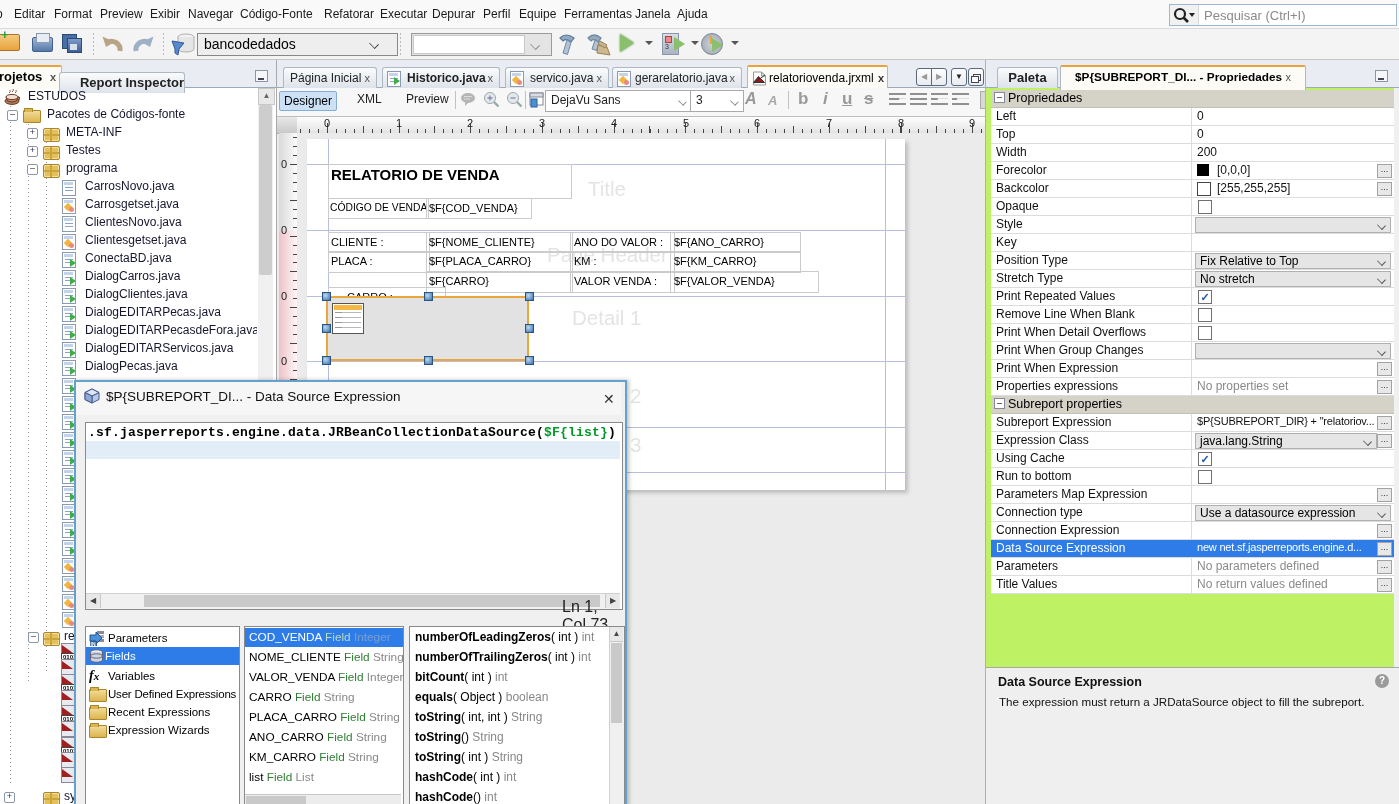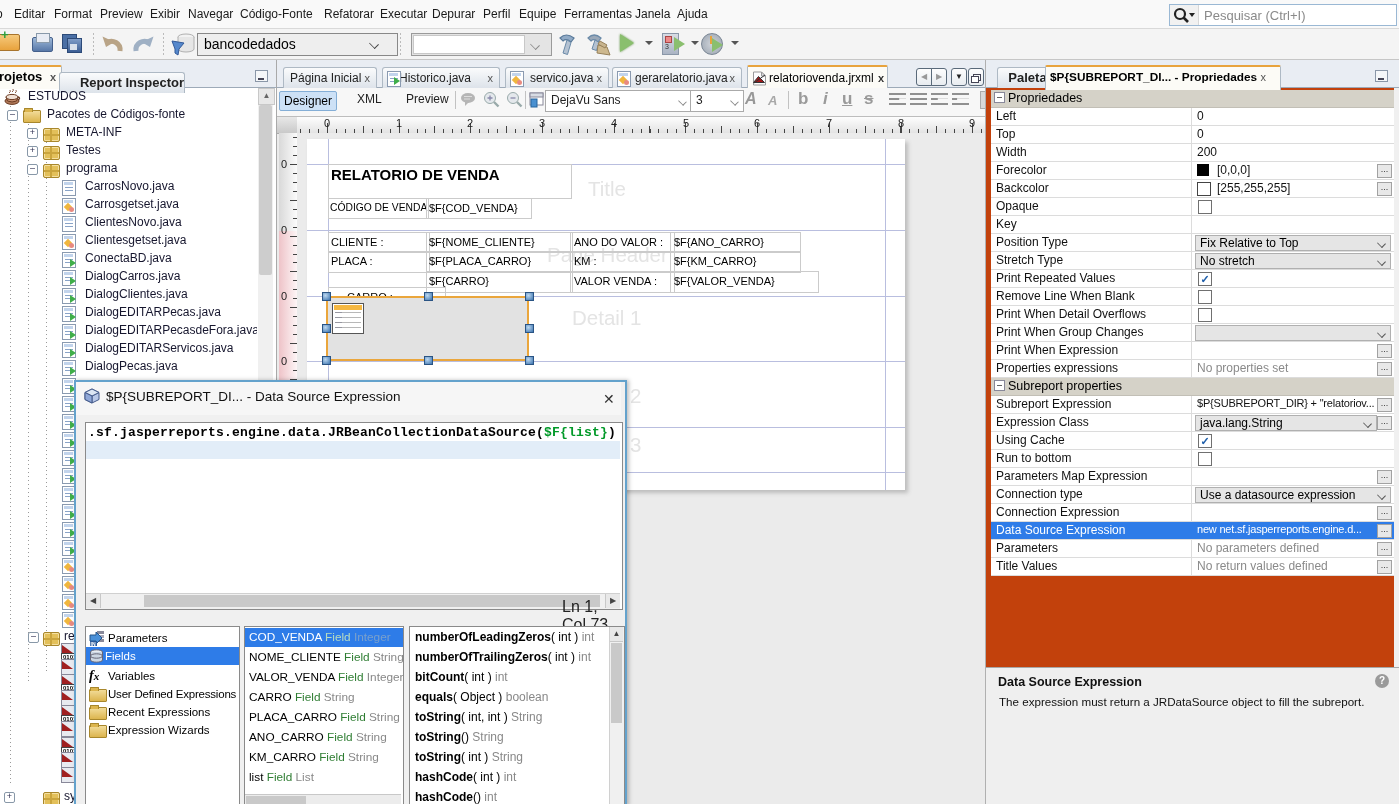--- a/index.html
+++ b/index.html
@@ -41,21 +41,21 @@
 .bean{position:absolute;width:12px;height:14px;background:#fff;border:1px solid #8a9ab0;}
 .bean i{position:absolute;left:1px;top:1px;width:9px;height:3px;background:#c2d4ec;}
 .bean b{position:absolute;left:2px;top:5px;width:6px;height:6px;background:#f0b63e;transform:rotate(45deg);}
 .bean em{position:absolute;left:6px;top:8px;width:5px;height:5px;background:#e88a80;border-radius:50%;}
 .formic{position:absolute;width:13px;height:14px;background:#e8eaf0;border:1px solid #889;}
 .formic b{position:absolute;left:0px;top:1px;width:0;height:0;border-bottom:8px solid #a02020;border-right:11px solid transparent;}
 .b0101{position:absolute;font-size:6px;font-weight:bold;color:#000;background:#fff;border:1px solid #444;line-height:6px;padding:0 1px;}
 
 #epanel{left:277px;top:60px;width:708px;height:744px;background:#ebebeb;}
 
-#rpanel{left:985px;top:60px;width:414px;height:744px;background:#c2410c;border-left:1px solid #b0b0b0;}
+#rpanel{left:985px;top:60px;width:414px;height:744px;background:#bef264;border-left:1px solid #b0b0b0;}
 .prow{position:relative;height:17px;border-bottom:1px solid #dcdcdc;font-size:12px;color:#111;}
 .prow .nm{position:absolute;left:5px;top:1px;}
 .prow .vl{position:absolute;left:206px;top:1px;}
 .pgline{position:absolute;left:200px;top:0;width:1px;height:100%;background:#dcdcdc;}
 .sect{position:relative;height:17px;background:#d5d2c8;border-bottom:1px solid #c2bfb6;font-size:12px;color:#000;}
 .cb{position:absolute;left:207px;top:2px;width:12px;height:12px;border:1px solid #707070;background:#fff;font-size:11px;line-height:12px;text-align:center;color:#1f5faa;font-weight:bold;}
 .dd{position:absolute;left:204px;top:1px;right:3px;height:14px;background:#e5e5e5;border:1px solid #b0b0b0;font-size:12px;padding-left:4px;color:#000;}
 .dd:after{content:"";position:absolute;right:5px;top:4px;width:6px;height:6px;border-right:1.5px solid #555;border-bottom:1.5px solid #555;transform:rotate(45deg) scale(1,.8);}
 .dots{position:absolute;right:2px;top:2px;width:13px;height:12px;background:#e8e8e8;border:1px solid #a2a2a2;font-size:9px;line-height:9px;text-align:center;color:#333;}
 .gv{color:#8a8a8a;}
@@ -369,21 +369,21 @@
         <div class="pkg" style="left:43px;top:704px"></div>
         <div class="trow" style="left:64px;top:701px">sy</div>
 </div>
 </div>
 <div class="a" id="epanel">
 <div class="a tabbar" style="left:0;top:0;width:708px;height:27px"></div>
 <div class="tab tabu" style="left:6px;top:7px;width:92px"><span style="margin-left:6px">Página Inicial</span><span class="tx" style="position:absolute;right:6px">x</span></div>
 <div class="tab tabu" style="left:105px;top:7px;width:116px"><span class="jfile" style="left:4px;top:3px">
           <i></i>
           <em></em>
-        </span><span class="garr" style="left:11px;top:9px"></span><span style="margin-left:16px;font-weight:normal">Historico.java</span><span class="tx" style="position:absolute;right:6px">x</span></div>
+        </span><span class="garr" style="left:11px;top:9px"></span><span style="margin-left:24px;font-weight:bold">Historico.java</span><span class="tx" style="position:absolute;right:6px">x</span></div>
 <div class="tab tabu" style="left:228px;top:7px;width:102px"><span class="bean" style="left:4px;top:3px">
           <i></i>
           <b></b>
           <em></em>
         </span><span style="margin-left:24px">servico.java</span><span class="tx" style="position:absolute;right:6px">x</span></div>
 <div class="tab tabu" style="left:335px;top:7px;width:128px"><span class="bean" style="left:4px;top:3px">
           <i></i>
           <b></b>
           <em></em>
         </span><span style="margin-left:22px">gerarelatorio.java</span><span class="tx" style="position:absolute;right:6px">x</span></div>
@@ -515,21 +515,21 @@
           <div class="hdl" style="left:218px;top:185px"></div>
 <div class="hdl" style="left:15px;top:217px"></div>
           <div class="hdl" style="left:117px;top:217px"></div>
           <div class="hdl" style="left:218px;top:217px"></div>
 </div>
 </div>
 </div>
 <div class="a" id="rpanel">
 <div class="a tabbar" style="left:0;top:0;width:414px;height:27px"></div>
 <div class="tab tabu" style="left:11px;top:7px;width:59px;font-weight:bold;text-align:center;font-size:13px">Paleta</div>
-<div class="tab tabs" style="left:59px;top:5px;width:230px;height:23px;line-height:21px;font-weight:bold;padding-left:4px;font-size:11.8px">$P{SUBREPORT_DI... - Propriedades <span class="tx" style="font-weight:normal">x</span></div>
+<div class="tab tabs" style="left:74px;top:5px;width:230px;height:23px;line-height:21px;font-weight:bold;padding-left:14px;font-size:11.8px">$P{SUBREPORT_DI... - Propriedades <span class="tx" style="font-weight:normal">x</span></div>
 <div class="a" style="left:389px;top:10px;width:11px;height:10px;border:1px solid #8a97a8;background:#f4f6f8">
         <div style="position:absolute;left:2px;bottom:1px;width:6px;height:2px;background:#445"></div>
       </div>
 <div class="a" style="left:408px;top:28px;width:6px;height:716px;background:#f0f0f0"></div>
 <div id="pgrid" class="a" style="left:5px;top:30px;width:403px;background:#fff">
 <div class="sect">
           <span style="position:absolute;left:3px;top:2px;width:9px;height:9px;border:1px solid #889;background:#fff;font-size:9px;line-height:8px;text-align:center">–</span>
           <span style="position:absolute;left:17px;top:1px;font-size:12.5px">Propriedades</span>
         </div>
 <div class="prow">
@@ -558,20 +558,25 @@
           <div class="pgline"></div>
           <span class="nm">Backcolor</span>
           <span class="a" style="left:206px;top:2px;width:12px;height:12px;background:#fff;border:1px solid #444"></span>
           <span class="vl" style="left:226px">[255,255,255]</span>
           <span class="dots">...</span>
         </div>
 <div class="prow">
           <div class="pgline"></div>
           <span class="nm">Opaque</span>
           <span class="cb"></span>
+        </div>
+<div class="prow">
+          <div class="pgline"></div>
+          <span class="nm">Style</span>
+          <span class="dd"></span>
         </div>
 <div class="prow">
           <div class="pgline"></div>
           <span class="nm">Key</span>
         </div>
 <div class="prow">
           <div class="pgline"></div>
           <span class="nm">Position Type</span>
           <span class="dd">Fix Relative to Top</span>
         </div>

